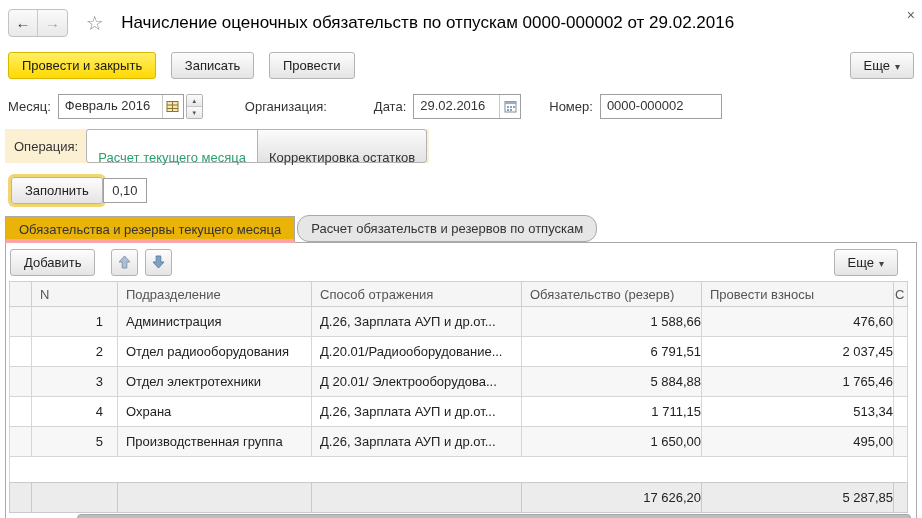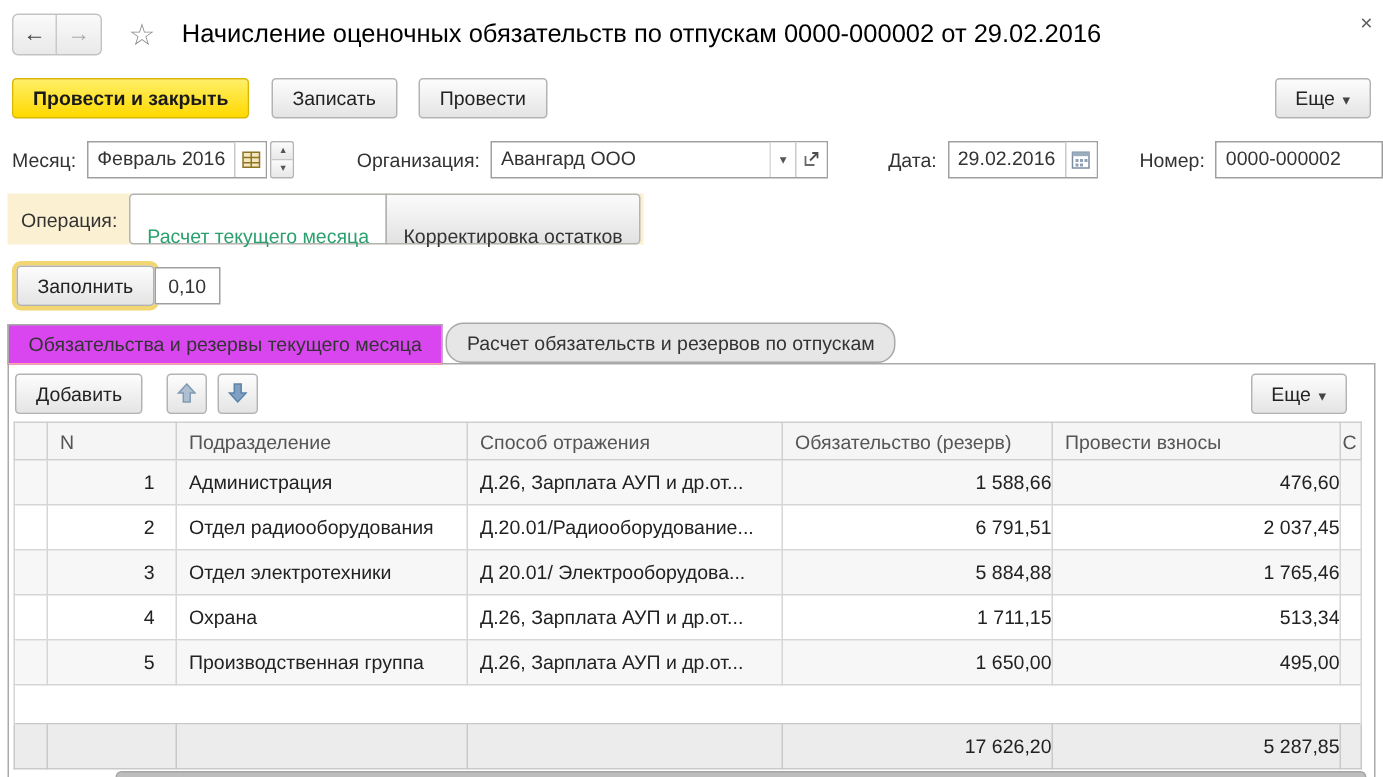--- a/index.html
+++ b/index.html
@@ -13,21 +13,21 @@
   .navbtn { width:29px; height:26px; text-align:center; line-height:25px; font-size:15px; cursor:default; }
   .navbtn.back { color:#3b3b3b; border-right:1px solid #c9c9c9; font-weight:bold; }
   .navbtn.fwd { color:#a9a9a9; font-weight:bold; }
   .star { display:inline-block; vertical-align:middle; margin-left:14px; font-size:20px; color:#8f8f8f; }
   .wtitle { display:inline-block; vertical-align:middle; margin-left:14px; font-size:17px; color:#000; }
   .close { position:absolute; top:8px; right:7px; font-size:14px; color:#5f5f5f; line-height:14px; }
 
   
   .btn { display:inline-block; height:27px; line-height:25px; padding:0 13px; border:1px solid #b3b3b3;
     border-radius:3px; background:linear-gradient(#fdfdfd,#e4e4e4); color:#222; cursor:default; }
-  .btn.primary { background:linear-gradient(#ffef67,#ffd900); border-color:#d8b800; font-weight:bold; color:#1a1a1a; }
+  .btn.primary { background:linear-gradient(#ffef67,#ffd900); border-color:#d8b800; font-weight:normal; color:#1a1a1a; }
   .btn .dd { font-size:10px; color:#444; margin-left:5px; }
 
   .tbar { height:40px; padding:6px 8px 0 8px; position:relative; }
   .tbar .btn { margin-right:11px; }
   .tbar .more { position:absolute; right:8px; top:6px; margin-right:0; }
 
   
   .frow { height:30px; margin-top:5px; padding-left:8px; display:flex; align-items:center; }
   .flabel { color:#333; margin-right:7px; }
   .ctl { display:inline-flex; align-items:stretch; height:25px; border:1px solid #9f9f9f; background:#fff; }
@@ -48,21 +48,21 @@
 
   
   .fillrow { margin-top:12px; padding-left:8px; height:30px; display:flex; align-items:center; }
   .fillbtn { box-shadow:0 0 0 3px #f2d671; margin-left:3px; }
   .fillrow .flabel { margin-left:20px; }
   .smallinput { width:44px; height:25px; border:1px solid #9f9f9f; text-align:center; line-height:23px; background:#fff; }
 
   
   .tabs { margin-top:9px; padding-left:5px; display:flex; align-items:flex-end; height:28px; position:relative; z-index:2; }
   .tab { height:27px; line-height:26px; padding:0 13px; border:1px solid #a9a9a9; margin-right:2px; white-space:nowrap; }
-  .tab.active { background:#d946ef; border-bottom:1px solid #fca5a5; margin-bottom:-1px; }
+  .tab.active { background:#eab308; border-bottom:4px solid #fca5a5; margin-bottom:-1px; }
   .tab.idle { background:#e6e6e6; height:27px;border-radius:12px; }
 
   
   .panel { margin:0 5px 0 5px; border:1px solid #a9a9a9; height:284px; position:relative; z-index:1; background:#fff; }
   .gridbar { height:38px; padding:6px 6px 0 4px; position:relative; }
   .gridbar .btn { margin-right:12px; }
   .iconbtn { display:inline-block; width:27px; height:27px; border:1px solid #b3b3b3; border-radius:3px;
     background:linear-gradient(#fdfdfd,#e4e4e4); text-align:center; vertical-align:top; padding-top:5px; }
   .iconbtn + .iconbtn { margin-left:3px; }
   .gridbar .more { position:absolute; right:6px; top:6px; }
@@ -123,30 +123,20 @@
           <line x1="6.5" y1="1.5" x2="6.5" y2="11.5" stroke="#8f7426"></line>
         </svg>
     </span>
   </span>
   <span class="spin">
     <span>▴</span>
     <span>▾</span>
   </span>
 
   <span class="flabel" style="margin-left:42px">Организация:</span>
-  <span class="ctl" style="width:246px">
-    <span class="val" style="flex:1">Авангард ООО</span>
-    <span class="arrow">▾</span>
-    <span class="ibtn">
-      <svg width="12" height="12" viewBox="0 0 12 12">
-          <path d="M2 4 V10 H8" fill="none" stroke="#6a6a6a" stroke-width="1.2"></path>
-          <path d="M5 7 L10 2 M6.5 2 H10 V5.5" fill="none" stroke="#4d4d4d" stroke-width="1.2"></path>
-        </svg>
-    </span>
-  </span>
 
   <span class="flabel" style="margin-left:40px">Дата:</span>
   <span class="ctl" style="width:108px">
     <span class="val" style="flex:1">29.02.2016</span>
     <span class="ibtn">
       <svg width="13" height="13" viewBox="0 0 13 13">
           <rect x="1" y="1.5" width="11" height="10.5" fill="#fff" stroke="#7c8da0"></rect>
           <rect x="1" y="1.5" width="11" height="2.6" fill="#9cadc0"></rect>
           <rect x="3" y="6" width="2" height="2" fill="#8fa0b5"></rect>
           <rect x="6" y="6" width="2" height="2" fill="#8fa0b5"></rect>

